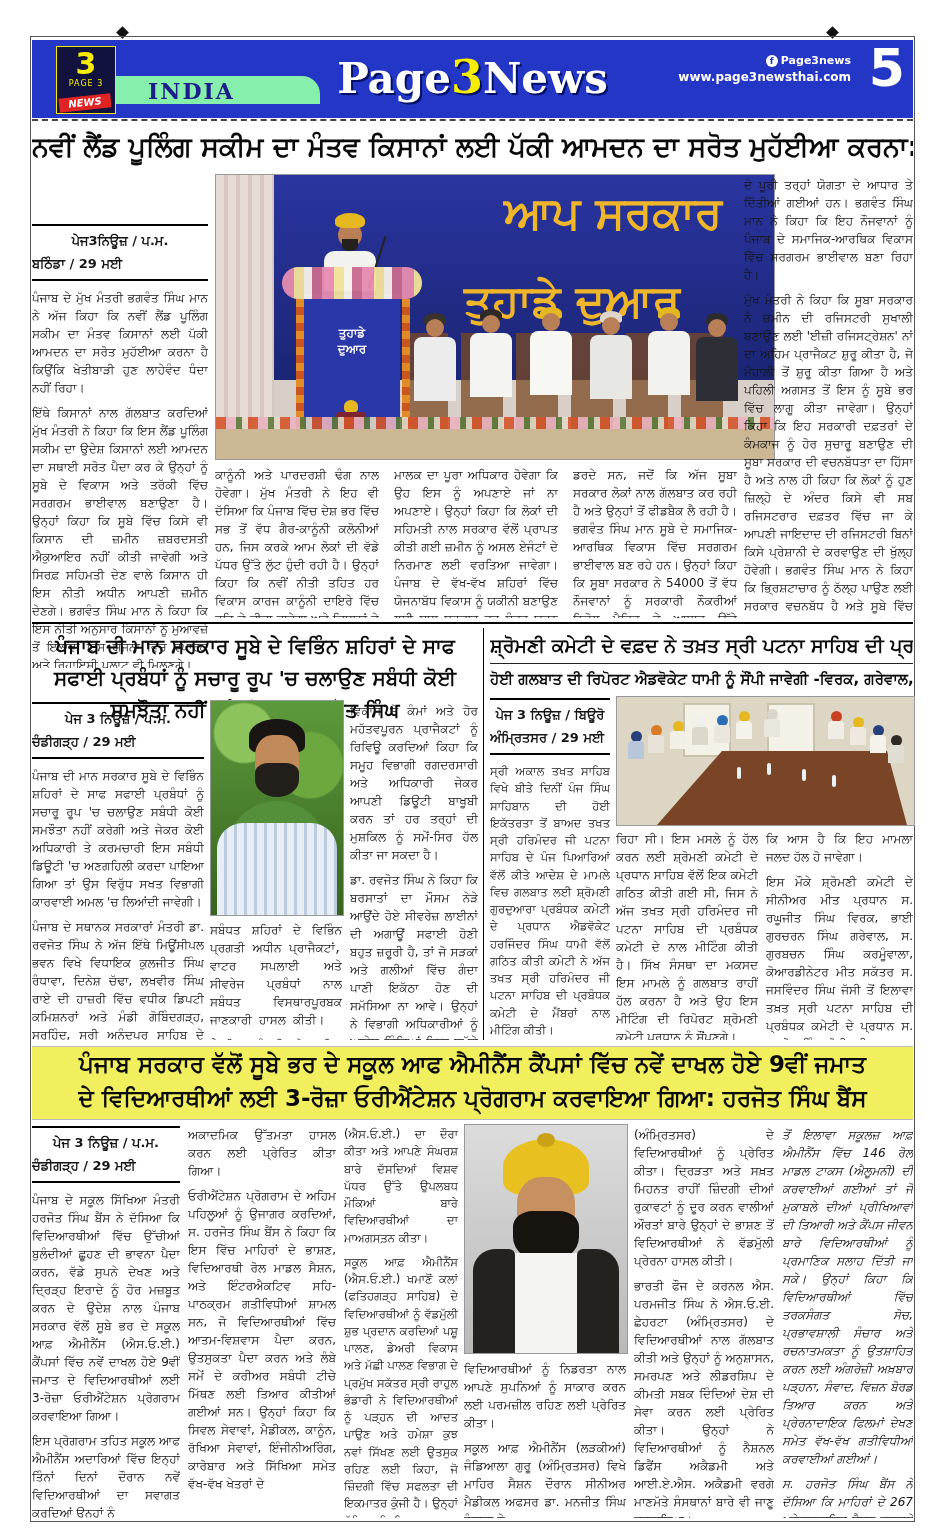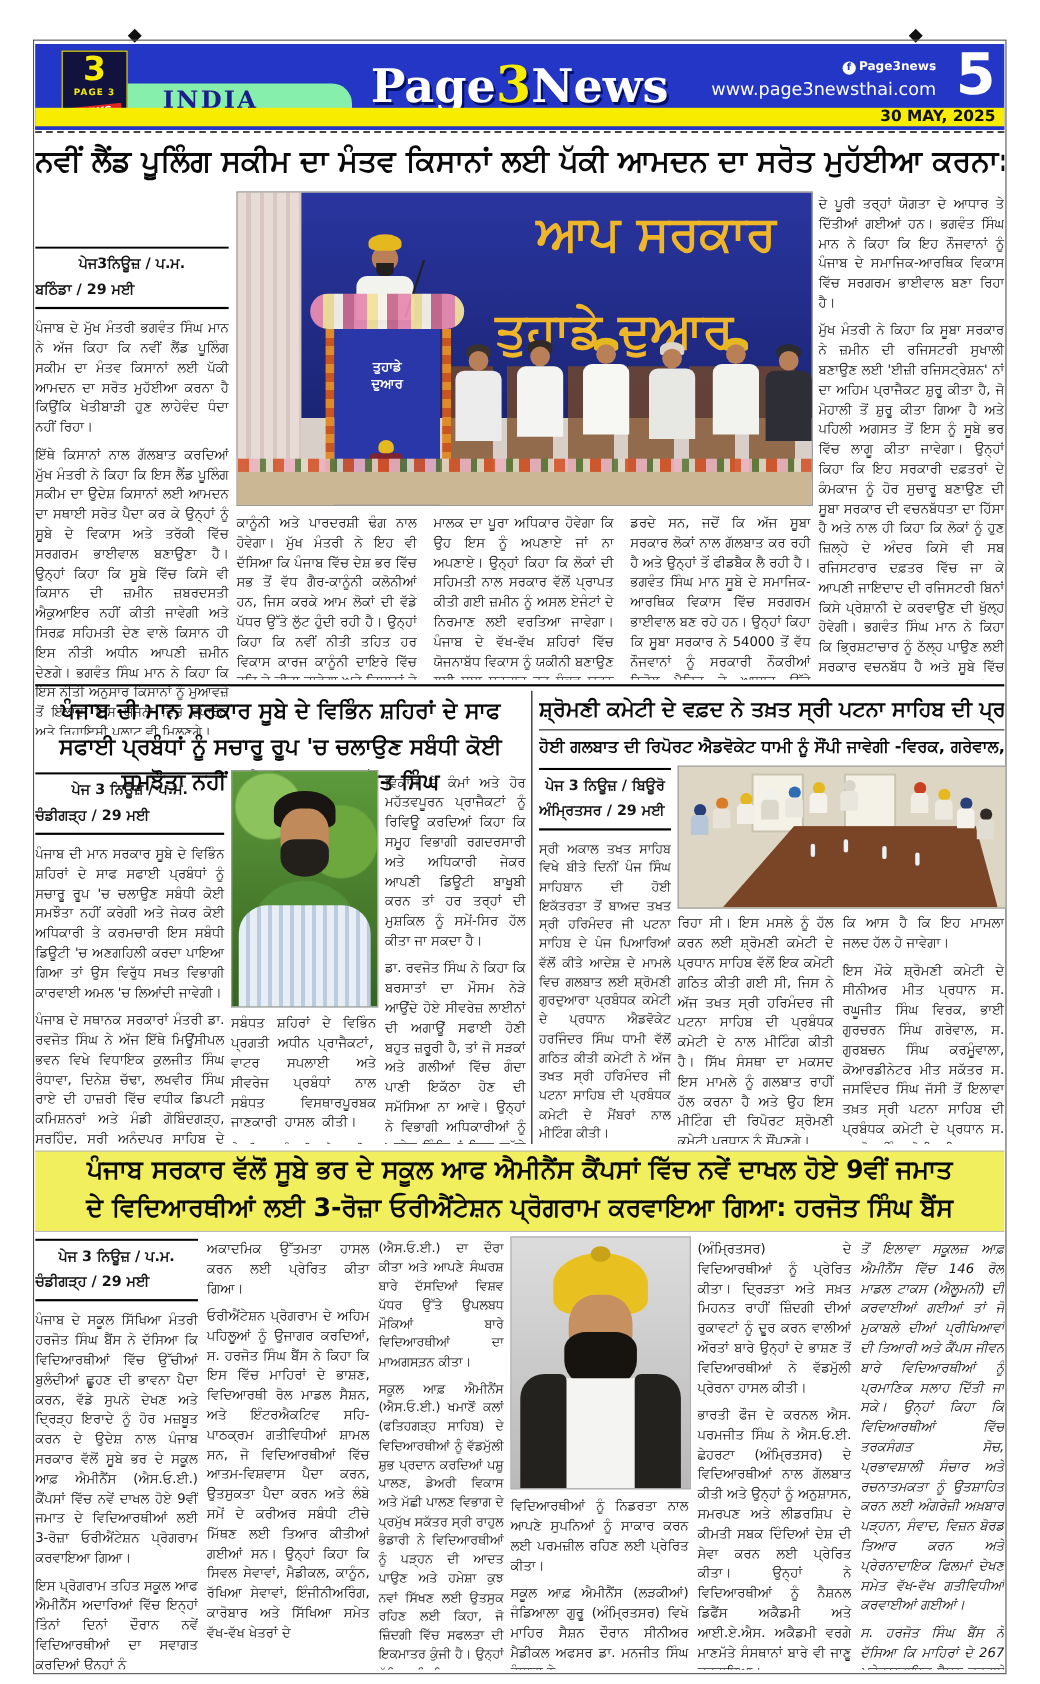--- a/index.html
+++ b/index.html
@@ -9,35 +9,35 @@
   .crop{position:absolute;top:28px;width:9px;height:9px;background:#111;transform:rotate(45deg);}
   .crop.c1{left:118px;} .crop.c2{left:828px;}
 
   
   .header{position:absolute;left:32px;top:40px;width:881px;height:78px;background:#2336c6;}
   .date-strip{position:absolute;left:0;bottom:3px;width:100%;height:17px;background:#f8ec00;}
   .date-strip .date{position:absolute;right:8px;top:0;font-size:14px;font-weight:bold;color:#111;line-height:17px;}
   .blue-underline{position:absolute;left:0;bottom:0;width:100%;height:3px;background:#2336c6;}
   .logo-box{position:absolute;left:24px;top:6px;width:58px;height:66px;background:#12123f;border:1px solid #f8ec00;text-align:center;}
   .logo-3{font-size:30px;font-weight:bold;color:#f8ec00;line-height:30px;margin-top:2px;}
-  .logo-page3{font-size:8px;font-weight:bold;color:#f8ec00;letter-spacing:1px;}
+  .logo-page3{font-size:8px;font-weight:normal;color:#f8ec00;letter-spacing:1px;}
   .logo-news{position:absolute;left:2px;bottom:3px;width:52px;height:14px;background:#e02424;color:#fff;
              font-size:10px;font-weight:bold;font-style:italic;transform:rotate(-6deg);line-height:14px;}
   .india-band{position:absolute;left:58px;top:36px;width:230px;height:28px;background:#86efac;border-radius:0 18px 0 0;}
   .india-band .txt{position:absolute;left:58px;top:2px;font-family:"DejaVu Serif","Liberation Serif",serif;
                    font-size:22px;font-weight:bold;color:#1c1c8a;letter-spacing:2px;}
   .masthead{position:absolute;left:0;top:10px;width:100%;text-align:center;
             font-family:"DejaVu Serif","Liberation Serif",serif;font-weight:bold;font-size:42px;color:#fff;
             text-shadow:2px 2px 0 #000f66;}
   .masthead .num{color:#f8ec00;font-size:46px;}
   .hdr-right{position:absolute;right:62px;top:14px;text-align:right;color:#fff;}
   .hdr-social{font-size:11px;font-weight:bold;}
   .fb-dot{display:inline-block;width:12px;height:12px;border-radius:50%;background:#fff;color:#2336c6;
           font-size:9px;font-weight:bold;text-align:center;line-height:12px;margin-right:3px;}
-  .hdr-site{font-size:16px;font-weight:normal;margin-top:3px;}
+  .hdr-site{font-size:12px;font-weight:bold;margin-top:3px;}
   .page-num{position:absolute;right:8px;top:-2px;font-size:52px;font-weight:bold;color:#fff;line-height:60px;}
   .dash-line{position:absolute;left:32px;top:119px;width:881px;border-top:2px dashed #444;}
 
   
   .headline-main{position:absolute;left:32px;top:124px;width:881px;height:46px;font-size:27px;font-weight:bold;
                  color:#0a0a0a;text-align:center;white-space:nowrap;overflow:hidden;line-height:46px;}
   .col{position:absolute;overflow:hidden;font-size:12px;line-height:1.5;text-align:justify;color:#161616;}
   .col p{margin:0 0 7px 0;}
   .byline{border-top:2px solid #000;border-bottom:2px solid #000;padding:5px 0 6px;margin-bottom:8px;}
   .byline .ag{display:block;text-align:center;font-size:13px;font-weight:bold;}
@@ -45,21 +45,21 @@
   .divider-h{position:absolute;left:32px;width:881px;border-top:2px solid #000;}
   .divider-v{position:absolute;width:0;border-left:1px solid #000;}
   .headline2{position:absolute;font-weight:bold;color:#0a0a0a;text-align:center;}
   .banner{position:absolute;left:32px;top:1046px;width:881px;height:72px;background:#f1ef5d;
           border-top:1px solid #bbb;border-bottom:1px solid #bbb;text-align:center;font-weight:bold;color:#0a0a0a;}
   .banner .l{font-size:23px;line-height:34px;white-space:nowrap;overflow:hidden;}
 
   
   .photo{position:absolute;border:1px solid #999;overflow:hidden;background:#ccc;}
   
-  .mp{left:215px;top:174px;width:522px;height:284px;background:#d9cfc9;}
+  .mp{left:215px;top:174px;width:522px;height:284px;background:#d9cfc9;padding-left:36px;}
   .mp-curtain{position:absolute;left:0;top:0;width:58px;height:100%;
               background:repeating-linear-gradient(90deg,#e7dbd6 0 8px,#d8c6c1 8px 12px);}
   .mp-backdrop{position:absolute;left:58px;top:0;right:0;height:205px;background:linear-gradient(#2a35a0,#1b2575);}
   .mp-b1{position:absolute;left:46%;top:12px;font-size:44px;font-weight:bold;color:#f0b62a;white-space:nowrap;}
   .mp-b2{position:absolute;left:38%;top:100px;font-size:44px;font-weight:bold;color:#f0b62a;white-space:nowrap;}
   .mp-stage{position:absolute;left:0;bottom:0;width:100%;height:30px;background:#cbb793;}
   .mp-garland{position:absolute;left:0;bottom:24px;width:100%;height:18px;opacity:.9;
       background:repeating-linear-gradient(90deg,#d4552a 0 10px,#e9b3c0 10px 20px,#5c7a3a 20px 26px,#e0d8c8 26px 32px);}
   .mp-chairs{position:absolute;left:190px;top:158px;width:320px;height:100px;opacity:.75;
       background:repeating-linear-gradient(90deg,#7a4a22 0 42px,rgba(0,0,0,0) 42px 55px);}
@@ -130,23 +130,20 @@
       <div class="logo-3">3</div>
       <div class="logo-page3">PAGE 3</div>
       <div class="logo-news">NEWS</div>
     </div>
     <div class="masthead"><span>Page</span><span class="num">3</span><span>News</span></div>
     <div class="hdr-right">
       <div class="hdr-social"><span class="fb-dot">f</span><span>Page3news</span></div>
       <div class="hdr-site">www.page3newsthai.com</div>
     </div>
     <div class="page-num">5</div>
-    <div class="date-strip">
-      <span class="date">30 MAY, 2025</span>
-    </div>
     <div class="blue-underline"></div>
   </div>
   <div class="dash-line"></div>
 
   <div class="headline-main">ਨਵੀਂ ਲੈਂਡ ਪੂਲਿੰਗ ਸਕੀਮ ਦਾ ਮੰਤਵ ਕਿਸਾਨਾਂ ਲਈ ਪੱਕੀ ਆਮਦਨ ਦਾ ਸਰੋਤ ਮੁਹੱਈਆ ਕਰਨਾ: ਸੀਐਮ ਮਾਨ</div>
 
   <div class="col" style="left:32px;top:176px;width:176px;height:444px;margin-top:48px;">
     <div class="byline">
       <span class="ag">ਪੇਜ3ਨਿਊਜ਼ / ਪ.ਮ.</span>
       <span class="pl">ਬਠਿੰਡਾ / 29 ਮਈ</span>

